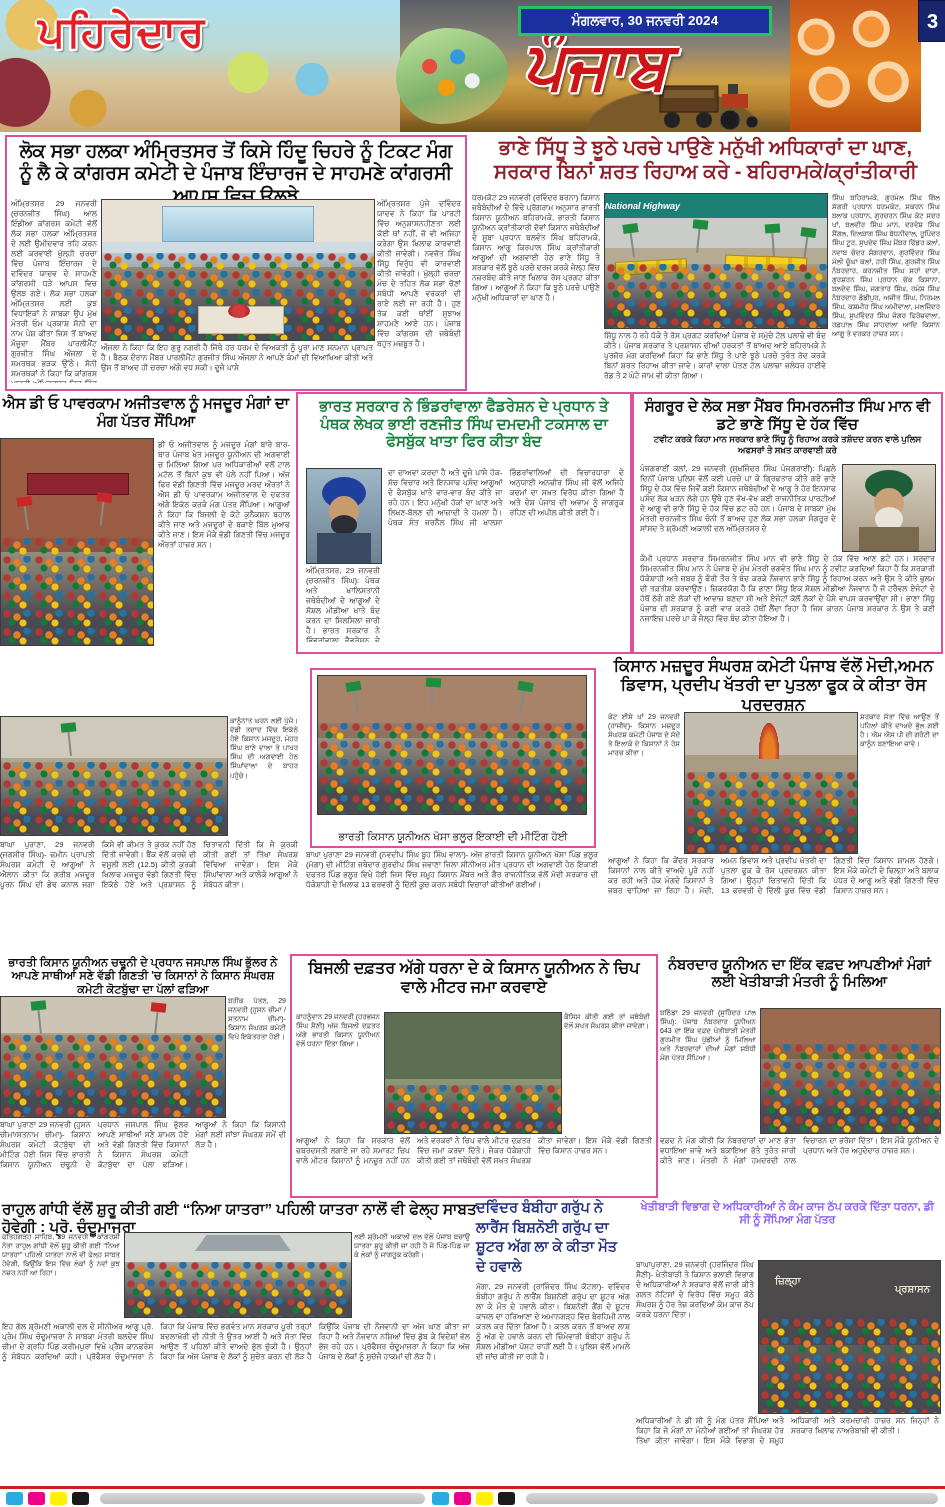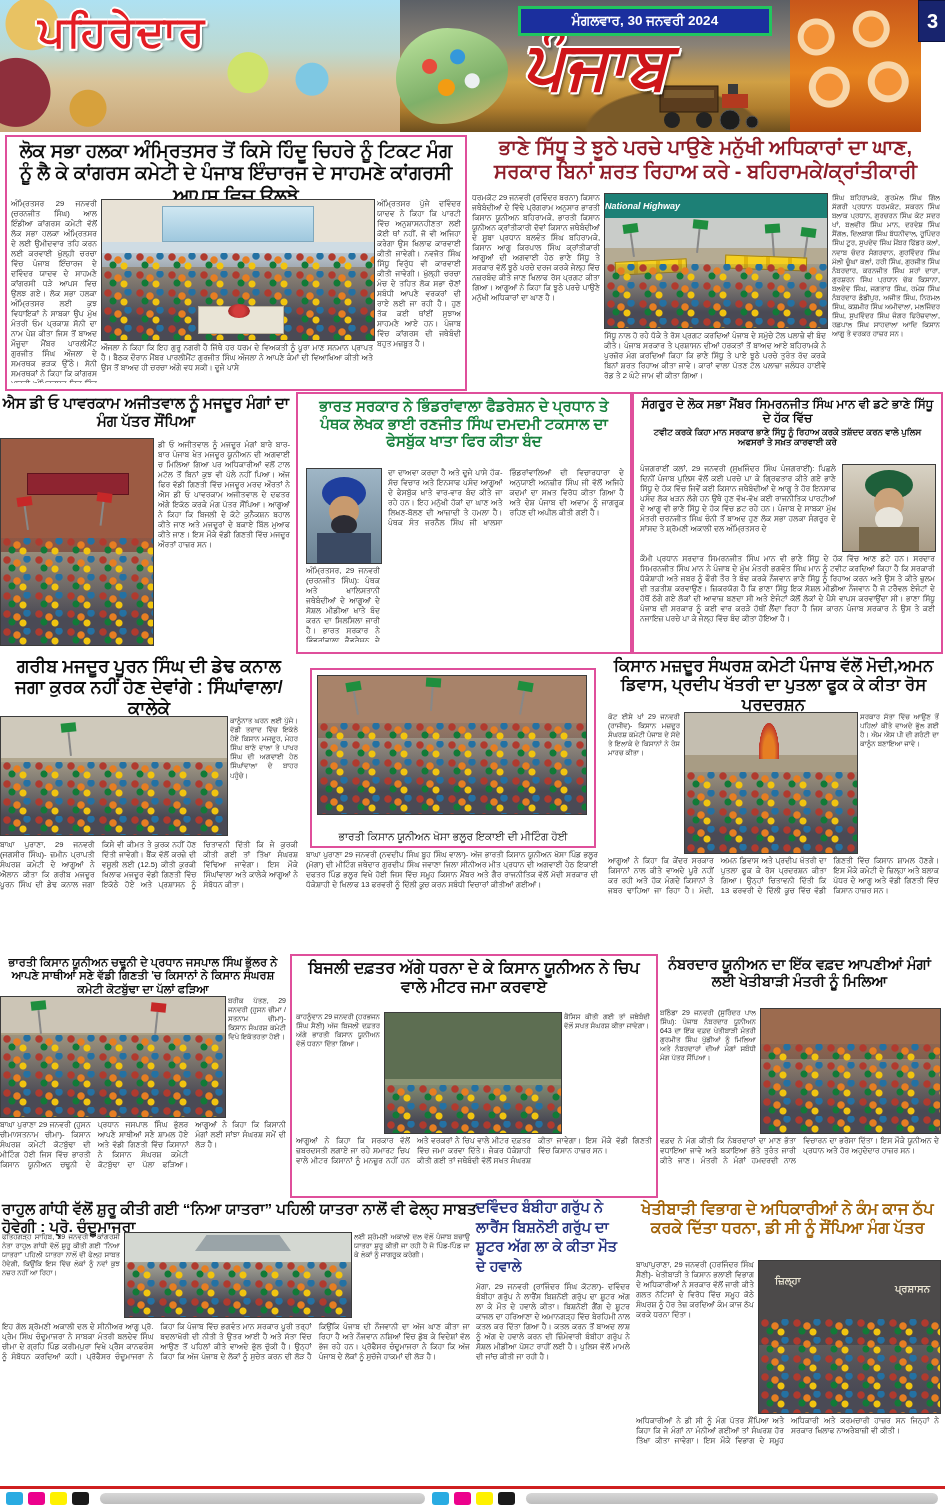--- a/index.html
+++ b/index.html
@@ -151,36 +151,35 @@
         <circle cx="37" cy="42" r="15" fill="#c89a6e"></circle>
         <ellipse cx="37" cy="56" rx="13" ry="10" fill="#2c2c34"></ellipse>
         <rect x="10" y="64" width="54" height="30" fill="#3b4a63"></rect>
       </svg>
     </div>
     <div class="abs bt" style="left:8px;top:172px;width:74px;height:76px">ਅੰਮ੍ਰਿਤਸਰ, 29 ਜਨਵਰੀ (ਚਰਨਜੀਤ ਸਿੰਘ): ਪੰਥਕ ਅਤੇ ਖਾਲਿਸਤਾਨੀ ਜਥੇਬੰਦੀਆਂ ਦੇ ਆਗੂਆਂ ਦੇ ਸੋਸ਼ਲ ਮੀਡੀਆ ਖਾਤੇ ਬੰਦ ਕਰਨ ਦਾ ਸਿਲਸਿਲਾ ਜਾਰੀ ਹੈ। ਭਾਰਤ ਸਰਕਾਰ ਨੇ ਭਿੰਡਰਾਂਵਾਲਾ ਫੈਡਰੇਸ਼ਨ ਦੇ ਪ੍ਰਧਾਨ ਤੇ ਪੰਥਕ ਲੇਖਕ ਭਾਈ ਰਣਜੀਤ ਸਿੰਘ ਦਮਦਮੀ ਟਕਸਾਲ ਦਾ ਫੇਸਬੁੱਕ ਪੇਜ, ਵੈੱਬਸਾਈਟ ਤੇ ਗੂਗਲ ਤੋਂ ਵੀ ਸਮੱਗਰੀ ਬੰਦ ਕਰਵਾ ਦਿੱਤੀ ਹੈ।</div>
     <div class="abs bt c2" style="left:90px;top:74px;width:236px;height:174px">ਦਾ ਦਾਅਵਾ ਕਰਦਾ ਹੈ ਅਤੇ ਦੂਜੇ ਪਾਸੇ ਹੱਕ-ਸੱਚ ਵਿਚਾਰ ਅਤੇ ਇਨਸਾਫ ਪਸੰਦ ਆਗੂਆਂ ਦੇ ਫੇਸਬੁੱਕ ਖਾਤੇ ਵਾਰ-ਵਾਰ ਬੰਦ ਕੀਤੇ ਜਾ ਰਹੇ ਹਨ। ਇਹ ਮਨੁੱਖੀ ਹੱਕਾਂ ਦਾ ਘਾਣ ਅਤੇ ਲਿਖਣ-ਬੋਲਣ ਦੀ ਆਜ਼ਾਦੀ ਤੇ ਹਮਲਾ ਹੈ। ਪੰਥਕ ਸੰਤ ਜਰਨੈਲ ਸਿੰਘ ਜੀ ਖਾਲਸਾ ਭਿੰਡਰਾਂਵਾਲਿਆਂ ਦੀ ਵਿਚਾਰਧਾਰਾ ਦੇ ਅਨੁਯਾਈ ਅਨਜ਼ੀਰ ਸਿੰਘ ਜੀ ਵੱਲੋਂ ਅਜਿਹੇ ਕਦਮਾਂ ਦਾ ਸਖ਼ਤ ਵਿਰੋਧ ਕੀਤਾ ਗਿਆ ਹੈ ਅਤੇ ਦੇਸ਼ ਪੰਜਾਬ ਦੀ ਅਵਾਮ ਨੂੰ ਜਾਗਰੂਕ ਰਹਿਣ ਦੀ ਅਪੀਲ ਕੀਤੀ ਗਈ ਹੈ।</div>
   </div>
 
   <div class="abs pinkbox" style="left:632px;top:392px;width:307px;height:258px">
-    <div class="hl" style="font-size:12px;padding:3px 6px 0">ਸੰਗਰੂਰ ਦੇ ਲੋਕ ਸਭਾ ਮੈਂਬਰ ਸਿਮਰਨਜੀਤ ਸਿੰਘ ਮਾਨ ਵੀ ਡਟੇ ਭਾਣੇ ਸਿੱਧੂ ਦੇ ਹੱਕ ਵਿੱਚ</div>
+    <div class="hl" style="font-size:15px;padding:3px 6px 0">ਸੰਗਰੂਰ ਦੇ ਲੋਕ ਸਭਾ ਮੈਂਬਰ ਸਿਮਰਨਜੀਤ ਸਿੰਘ ਮਾਨ ਵੀ ਡਟੇ ਭਾਣੇ ਸਿੱਧੂ ਦੇ ਹੱਕ ਵਿੱਚ</div>
     <div class="hl" style="font-size:8.6px;padding:2px 10px 0">ਟਵੀਟ ਕਰਕੇ ਕਿਹਾ ਮਾਨ ਸਰਕਾਰ ਭਾਣੇ ਸਿੱਧੂ ਨੂੰ ਰਿਹਾਅ ਕਰਕੇ ਤਸ਼ੱਦਦ ਕਰਨ ਵਾਲੇ ਪੁਲਿਸ ਅਫਸਰਾਂ ਤੇ ਸਖ਼ਤ ਕਾਰਵਾਈ ਕਰੇ</div>
     <div class="abs bt" style="left:6px;top:70px;width:196px;height:86px">ਪੰਜਗਰਾਈਂ ਕਲਾਂ, 29 ਜਨਵਰੀ (ਸੁਖਜਿੰਦਰ ਸਿੰਘ ਪੰਜਗਰਾਈਂ): ਪਿਛਲੇ ਦਿਨੀਂ ਪੰਜਾਬ ਪੁਲਿਸ ਵੱਲੋਂ ਕਈ ਪਰਚੇ ਪਾ ਕੇ ਗ੍ਰਿਫਤਾਰ ਕੀਤੇ ਗਏ ਭਾਣੇ ਸਿੱਧੂ ਦੇ ਹੱਕ ਵਿੱਚ ਜਿਵੇਂ ਕਈ ਕਿਸਾਨ ਜਥੇਬੰਦੀਆਂ ਦੇ ਆਗੂ ਤੇ ਹੋਰ ਇਨਸਾਫ ਪਸੰਦ ਲੋਕ ਖੜਨ ਲੱਗੇ ਹਨ ਉਥੇ ਹੁਣ ਵੱਖ-ਵੱਖ ਕਈ ਰਾਜਨੀਤਿਕ ਪਾਰਟੀਆਂ ਦੇ ਆਗੂ ਵੀ ਭਾਣੇ ਸਿੱਧੂ ਦੇ ਹੱਕ ਵਿੱਚ ਡਟ ਰਹੇ ਹਨ। ਪੰਜਾਬ ਦੇ ਸਾਬਕਾ ਮੁੱਖ ਮੰਤਰੀ ਚਰਨਜੀਤ ਸਿੰਘ ਚੰਨੀ ਤੋਂ ਬਾਅਦ ਹੁਣ ਲੋਕ ਸਭਾ ਹਲਕਾ ਸੰਗਰੂਰ ਦੇ ਸਾਂਸਦ ਤੇ ਸ਼੍ਰੋਮਣੀ ਅਕਾਲੀ ਦਲ ਅੰਮ੍ਰਿਤਸਰ ਦੇ</div>
     <div class="ph" style="left:208px;top:70px;width:92px;height:86px;background:linear-gradient(#d8d2c4,#a89a84)">
       <svg width="92" height="86" viewBox="0 0 92 86">
         <ellipse cx="46" cy="20" rx="24" ry="15" fill="#1e5f3a"></ellipse>
         <circle cx="46" cy="38" r="15" fill="#caa27a"></circle>
         <ellipse cx="46" cy="54" rx="14" ry="12" fill="#e8e4da"></ellipse>
         <rect x="16" y="62" width="60" height="24" fill="#7a6a4e"></rect>
       </svg>
     </div>
     <div class="abs bt" style="left:6px;top:160px;width:295px;height:92px">ਕੌਮੀ ਪ੍ਰਧਾਨ ਸਰਦਾਰ ਸਿਮਰਨਜੀਤ ਸਿੰਘ ਮਾਨ ਵੀ ਭਾਣੇ ਸਿੱਧੂ ਦੇ ਹੱਕ ਵਿੱਚ ਆਣ ਡਟੇ ਹਨ। ਸਰਦਾਰ ਸਿਮਰਨਜੀਤ ਸਿੰਘ ਮਾਨ ਨੇ ਪੰਜਾਬ ਦੇ ਮੁੱਖ ਮੰਤਰੀ ਭਗਵੰਤ ਸਿੰਘ ਮਾਨ ਨੂੰ ਟਵੀਟ ਕਰਦਿਆਂ ਕਿਹਾ ਹੈ ਕਿ ਸਰਕਾਰੀ ਧੱਕੇਸ਼ਾਹੀ ਅਤੇ ਜਬਰ ਨੂੰ ਫੌਰੀ ਤੌਰ ਤੇ ਬੰਦ ਕਰਕੇ ਨੌਜਵਾਨ ਭਾਣੇ ਸਿੱਧੂ ਨੂੰ ਰਿਹਾਅ ਕਰਨ ਅਤੇ ਉਸ ਤੇ ਕੀਤੇ ਜ਼ੁਲਮ ਦੀ ਤਫ਼ਤੀਸ਼ ਕਰਵਾਉਣ। ਜ਼ਿਕਰਯੋਗ ਹੈ ਕਿ ਭਾਣਾ ਸਿੱਧੂ ਇਕ ਸੋਸ਼ਲ ਮੀਡੀਆ ਨੌਜਵਾਨ ਹੈ ਜੋ ਟਰੈਵਲ ਏਜੰਟਾਂ ਦੇ ਹੱਥੋਂ ਠੱਗੇ ਗਏ ਲੋਕਾਂ ਦੀ ਆਵਾਜ਼ ਬਣਦਾ ਸੀ ਅਤੇ ਏਜੰਟਾਂ ਕੋਲੋਂ ਲੋਕਾਂ ਦੇ ਪੈਸੇ ਵਾਪਸ ਕਰਵਾਉਂਦਾ ਸੀ। ਭਾਣਾ ਸਿੱਧੂ ਪੰਜਾਬ ਦੀ ਸਰਕਾਰ ਨੂੰ ਕਈ ਵਾਰ ਕਰੜੇ ਹੱਥੀਂ ਲੈਂਦਾ ਰਿਹਾ ਹੈ ਜਿਸ ਕਾਰਨ ਪੰਜਾਬ ਸਰਕਾਰ ਨੇ ਉਸ ਤੇ ਕਈ ਨਜਾਇਜ਼ ਪਰਚੇ ਪਾ ਕੇ ਜੇਲ੍ਹ ਵਿੱਚ ਬੰਦ ਕੀਤਾ ਹੋਇਆ ਹੈ।</div>
   </div>
 
   <div class="abs" style="left:0;top:654px;width:298px;height:296px">
-    <div class="hl" style="font-size:18px;padding:2px 2px">ਗਰੀਬ ਮਜਦੂਰ ਪੂਰਨ ਸਿੰਘ ਦੀ ਡੇਢ ਕਨਾਲ ਜਗਾ ਕੁਰਕ ਨਹੀਂ ਹੋਣ ਦੇਵਾਂਗੇ : ਸਿੰਘਾਂਵਾਲਾ/ਕਾਲੇਕੇ</div>
     <div class="ph" style="left:0;top:62px;width:226px;height:118px;background:linear-gradient(180deg,#cfc9bb 0 35%,#b0a68e 35% 100%)">
       <span class="flag" style="left:60px;top:6px;transform:rotate(-6deg)"></span>
       <div class="crowdband" style="height:62%"></div>
     </div>
     <div class="abs bt-sm" style="left:230px;top:62px;width:68px;height:118px">ਕਾਨੂੰਨਾਤ ਘਰਨ ਲਈ ਪੁੱਜੇ। ਵੱਡੀ ਤਦਾਦ ਵਿੱਚ ਇਕੱਠੇ ਹੋਏ ਕਿਸਾਨ ਮਜਦੂਰ, ਮੇਹਰ ਸਿੰਘ ਥਾਣੇ ਵਾਲਾ ਤੇ ਪਾਖਰ ਸਿੰਘ ਦੀ ਅਗਵਾਈ ਹੇਠ ਸਿੰਘਾਂਵਾਲਾ ਦੇ ਬਾਹਰ ਪਹੁੰਚੇ।</div>
     <div class="abs bt c3" style="left:0;top:186px;width:298px;height:108px">ਬਾਘਾ ਪੁਰਾਣਾ, 29 ਜਨਵਰੀ (ਜਗਸੀਰ ਸਿੰਘ)- ਜ਼ਮੀਨ ਪ੍ਰਾਪਤੀ ਸੰਘਰਸ਼ ਕਮੇਟੀ ਦੇ ਆਗੂਆਂ ਨੇ ਐਲਾਨ ਕੀਤਾ ਕਿ ਗਰੀਬ ਮਜਦੂਰ ਪੂਰਨ ਸਿੰਘ ਦੀ ਡੇਢ ਕਨਾਲ ਜਗਾ ਕਿਸੇ ਵੀ ਕੀਮਤ ਤੇ ਕੁਰਕ ਨਹੀਂ ਹੋਣ ਦਿੱਤੀ ਜਾਵੇਗੀ। ਬੈਂਕ ਵੱਲੋਂ ਕਰਜ਼ੇ ਦੀ ਵਸੂਲੀ ਲਈ (12.5) ਕੀਤੀ ਕੁਰਕੀ ਖਿਲਾਫ ਮਜਦੂਰ ਵੱਡੀ ਗਿਣਤੀ ਵਿੱਚ ਇਕੱਠੇ ਹੋਏ ਅਤੇ ਪ੍ਰਸ਼ਾਸਨ ਨੂੰ ਚਿਤਾਵਨੀ ਦਿੱਤੀ ਕਿ ਜੇ ਕੁਰਕੀ ਕੀਤੀ ਗਈ ਤਾਂ ਤਿੱਖਾ ਸੰਘਰਸ਼ ਵਿੱਢਿਆ ਜਾਵੇਗਾ। ਇਸ ਮੌਕੇ ਸਿੰਘਾਂਵਾਲਾ ਅਤੇ ਕਾਲੇਕੇ ਆਗੂਆਂ ਨੇ ਸੰਬੋਧਨ ਕੀਤਾ।</div>
   </div>
 
   <div class="abs" style="left:302px;top:654px;width:300px;height:296px">
     <div class="abs pinkbox" style="left:8px;top:14px;width:282px;height:176px">
@@ -246,21 +245,21 @@
     <div class="abs bt-sm" style="left:354px;top:34px;width:116px;height:84px">ਲਈ ਸ਼੍ਰੋ­ਮਣੀ ਅਕਾਲੀ ਦਲ ਵੱਲੋਂ ਪੰਜਾਬ ਬਚਾਉ ਯਾਤਰਾ ਸ਼ੁਰੂ ਕੀਤੀ ਜਾ ਰਹੀ ਹੈ ਜੋ ਪਿੰਡ-ਪਿੰਡ ਜਾ ਕੇ ਲੋਕਾਂ ਨੂੰ ਜਾਗਰੂਕ ਕਰੇਗੀ।</div>
     <div class="abs bt c3" style="left:2px;top:124px;width:468px;height:160px">ਇਹ ਗੱਲ ਸ਼੍ਰੋਮਣੀ ਅਕਾਲੀ ਦਲ ਦੇ ਸੀਨੀਅਰ ਆਗੂ ਪ੍ਰੋ. ਪ੍ਰੇਮ ਸਿੰਘ ਚੰਦੂਮਾਜਰਾ ਨੇ ਸਾਬਕਾ ਮੰਤਰੀ ਬਲਦੇਵ ਸਿੰਘ ਚੀਮਾ ਦੇ ਗ੍ਰਹਿ ਪਿੰਡ ਕਰੀਮਪੁਰਾ ਵਿਖੇ ਪ੍ਰੈਸ ਕਾਨਫਰੰਸ ਨੂੰ ਸੰਬੋਧਨ ਕਰਦਿਆਂ ਕਹੀ। ਪ੍ਰੋਫੈਸਰ ਚੰਦੂਮਾਜਰਾ ਨੇ ਕਿਹਾ ਕਿ ਪੰਜਾਬ ਵਿੱਚ ਭਗਵੰਤ ਮਾਨ ਸਰਕਾਰ ਪੂਰੀ ਤਰ੍ਹਾਂ ਬਦਲਾਖੋਰੀ ਦੀ ਨੀਤੀ ਤੇ ਉਤਰ ਆਈ ਹੈ ਅਤੇ ਸੱਤਾ ਵਿੱਚ ਆਉਣ ਤੋਂ ਪਹਿਲਾਂ ਕੀਤੇ ਵਾਅਦੇ ਭੁੱਲ ਚੁੱਕੀ ਹੈ। ਉਨ੍ਹਾਂ ਕਿਹਾ ਕਿ ਅੱਜ ਪੰਜਾਬ ਦੇ ਲੋਕਾਂ ਨੂੰ ਸੁਚੇਤ ਕਰਨ ਦੀ ਲੋੜ ਹੈ ਕਿਉਂਕਿ ਪੰਜਾਬ ਦੀ ਨੌਜਵਾਨੀ ਦਾ ਅੱਜ ਘਾਣ ਕੀਤਾ ਜਾ ਰਿਹਾ ਹੈ ਅਤੇ ਨੌਜਵਾਨ ਨਸ਼ਿਆਂ ਵਿੱਚ ਡੁੱਬ ਕੇ ਵਿਦੇਸ਼ਾਂ ਵੱਲ ਭੱਜ ਰਹੇ ਹਨ। ਪ੍ਰੋਫੈਸਰ ਚੰਦੂਮਾਜਰਾ ਨੇ ਕਿਹਾ ਕਿ ਅੱਜ ਪੰਜਾਬ ਦੇ ਲੋਕਾਂ ਨੂੰ ਸੁਚੱਜੇ ਹਾਕਮਾਂ ਦੀ ਲੋੜ ਹੈ।</div>
   </div>
 
   <div class="abs" style="left:476px;top:1198px;width:154px;height:288px">
     <div class="hl" style="font-size:14.5px;color:#22307f;text-align:left;line-height:1.35">ਦਵਿੰਦਰ ਬੰਬੀਹਾ ਗਰੁੱਪ ਨੇ ਲਾਰੈਂਸ ਬਿਸ਼ਨੋਈ ਗਰੁੱਪ ਦਾ ਸ਼ੂਟਰ ਅੱਗ ਲਾ ਕੇ ਕੀਤਾ ਮੌਤ ਦੇ ਹਵਾਲੇ</div>
     <div class="bt" style="margin-top:6px;height:160px">ਮੋਗਾ, 29 ਜਨਵਰੀ (ਰਾਜਿੰਦਰ ਸਿੰਘ ਕੋਟਲਾ)- ਦਵਿੰਦਰ ਬੰਬੀਹਾ ਗਰੁੱਪ ਨੇ ਲਾਰੈਂਸ ਬਿਸ਼ਨੋਈ ਗਰੁੱਪ ਦਾ ਸ਼ੂਟਰ ਅੱਗ ਲਾ ਕੇ ਮੌਤ ਦੇ ਹਵਾਲੇ ਕੀਤਾ। ਬਿਸ਼ਨੋਈ ਗੈਂਗ ਦੇ ਸ਼ੂਟਰ ਕਾਜਲ ਦਾ ਹਰਿਆਣਾ ਦੇ ਅਮਾਨਗੜ੍ਹ ਵਿੱਚ ਬੇਰਹਿਮੀ ਨਾਲ ਕਤਲ ਕਰ ਦਿੱਤਾ ਗਿਆ ਹੈ। ਕਤਲ ਕਰਨ ਤੋਂ ਬਾਅਦ ਲਾਸ਼ ਨੂੰ ਅੱਗ ਦੇ ਹਵਾਲੇ ਕਰਨ ਦੀ ਜ਼ਿੰਮੇਵਾਰੀ ਬੰਬੀਹਾ ਗਰੁੱਪ ਨੇ ਸੋਸ਼ਲ ਮੀਡੀਆ ਪੋਸਟ ਰਾਹੀਂ ਲਈ ਹੈ। ਪੁਲਿਸ ਵੱਲੋਂ ਮਾਮਲੇ ਦੀ ਜਾਂਚ ਕੀਤੀ ਜਾ ਰਹੀ ਹੈ।</div>
   </div>
 
   <div class="abs" style="left:634px;top:1198px;width:307px;height:288px">
-    <div class="hl" style="font-size:16px;color:#a16207;padding:2px 2px">ਖੇਤੀਬਾੜੀ ਵਿਭਾਗ ਦੇ ਅਧਿਕਾਰੀਆਂ ਨੇ ਕੰਮ ਕਾਜ ਠੱਪ ਕਰਕੇ ਦਿੱਤਾ ਧਰਨਾ, ਡੀ ਸੀ ਨੂੰ ਸੌਂਪਿਆ ਮੰਗ ਪੱਤਰ</div>
+    <div class="hl" style="font-size:11px;color:#8b5cf6;padding:2px 2px">ਖੇਤੀਬਾੜੀ ਵਿਭਾਗ ਦੇ ਅਧਿਕਾਰੀਆਂ ਨੇ ਕੰਮ ਕਾਜ ਠੱਪ ਕਰਕੇ ਦਿੱਤਾ ਧਰਨਾ, ਡੀ ਸੀ ਨੂੰ ਸੌਂਪਿਆ ਮੰਗ ਪੱਤਰ</div>
     <div class="abs bt" style="left:2px;top:62px;width:118px;height:152px">ਬਾਘਾਪੁਰਾਣਾ, 29 ਜਨਵਰੀ (ਹਰਜਿੰਦਰ ਸਿੰਘ ਸੈਣੀ)- ਖੇਤੀਬਾੜੀ ਤੇ ਕਿਸਾਨ ਭਲਾਈ ਵਿਭਾਗ ਦੇ ਅਧਿਕਾਰੀਆਂ ਨੇ ਸਰਕਾਰ ਵੱਲੋਂ ਜਾਰੀ ਕੀਤੇ ਗਲਤ ਨੋਟਿਸਾਂ ਦੇ ਵਿਰੋਧ ਵਿੱਚ ਸਮੂਹ ਕੋਠੇ ਸੰਘਰਸ਼ ਨੂੰ ਹੋਰ ਤੇਜ਼ ਕਰਦਿਆਂ ਕੰਮ ਕਾਜ ਠੱਪ ਕਰਕੇ ਧਰਨਾ ਦਿੱਤਾ।</div>
     <div class="ph" style="left:124px;top:62px;width:181px;height:152px;background:linear-gradient(180deg,#4c4a4a 0 55%,#6e6a62 55% 100%)">
       <span class="walltag" style="left:16px;top:14px">ਜ਼ਿਲ੍ਹਾ</span>
       <span class="walltag" style="right:10px;top:22px">ਪ੍ਰਸ਼ਾਸਨ</span>
       <div class="crowdband" style="height:62%"></div>
     </div>
     <div class="abs bt c2" style="left:2px;top:218px;width:303px;height:66px">ਅਧਿਕਾਰੀਆਂ ਨੇ ਡੀ ਸੀ ਨੂੰ ਮੰਗ ਪੱਤਰ ਸੌਂਪਿਆ ਅਤੇ ਕਿਹਾ ਕਿ ਜੇ ਮੰਗਾਂ ਨਾ ਮੰਨੀਆਂ ਗਈਆਂ ਤਾਂ ਸੰਘਰਸ਼ ਹੋਰ ਤਿੱਖਾ ਕੀਤਾ ਜਾਵੇਗਾ। ਇਸ ਮੌਕੇ ਵਿਭਾਗ ਦੇ ਸਮੂਹ ਅਧਿਕਾਰੀ ਅਤੇ ਕਰਮਚਾਰੀ ਹਾਜ਼ਰ ਸਨ ਜਿਨ੍ਹਾਂ ਨੇ ਸਰਕਾਰ ਖਿਲਾਫ ਨਾਅਰੇਬਾਜ਼ੀ ਵੀ ਕੀਤੀ।</div>
   </div>
 
   <div class="abs regline"></div>

